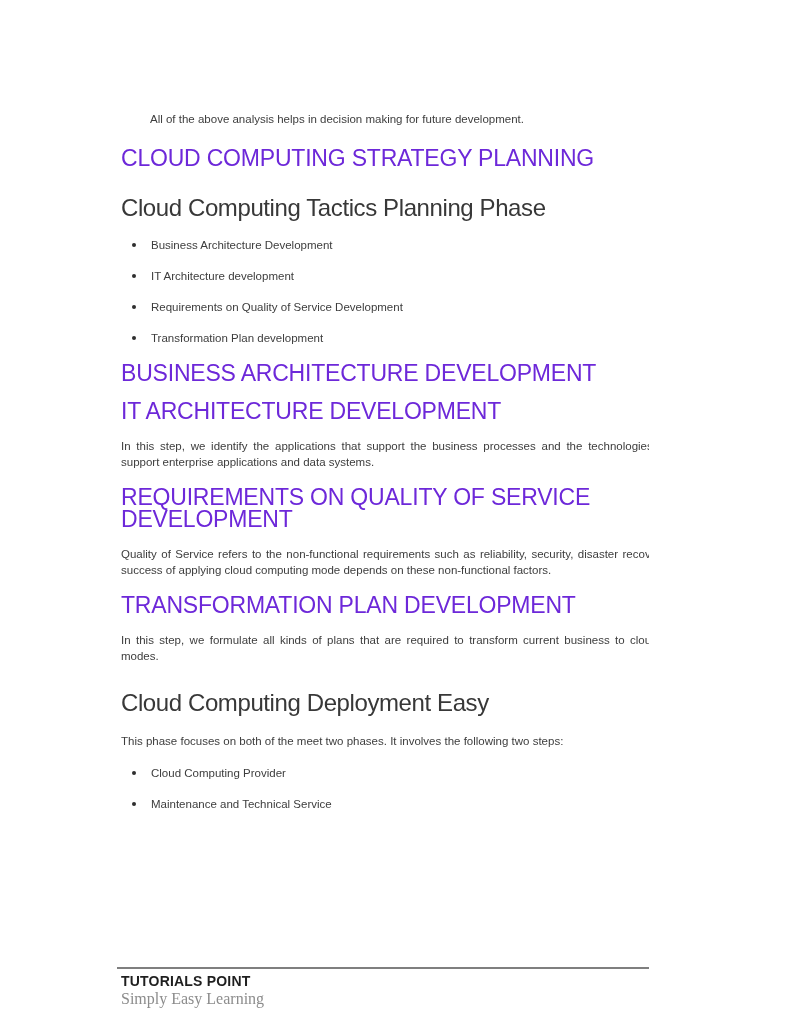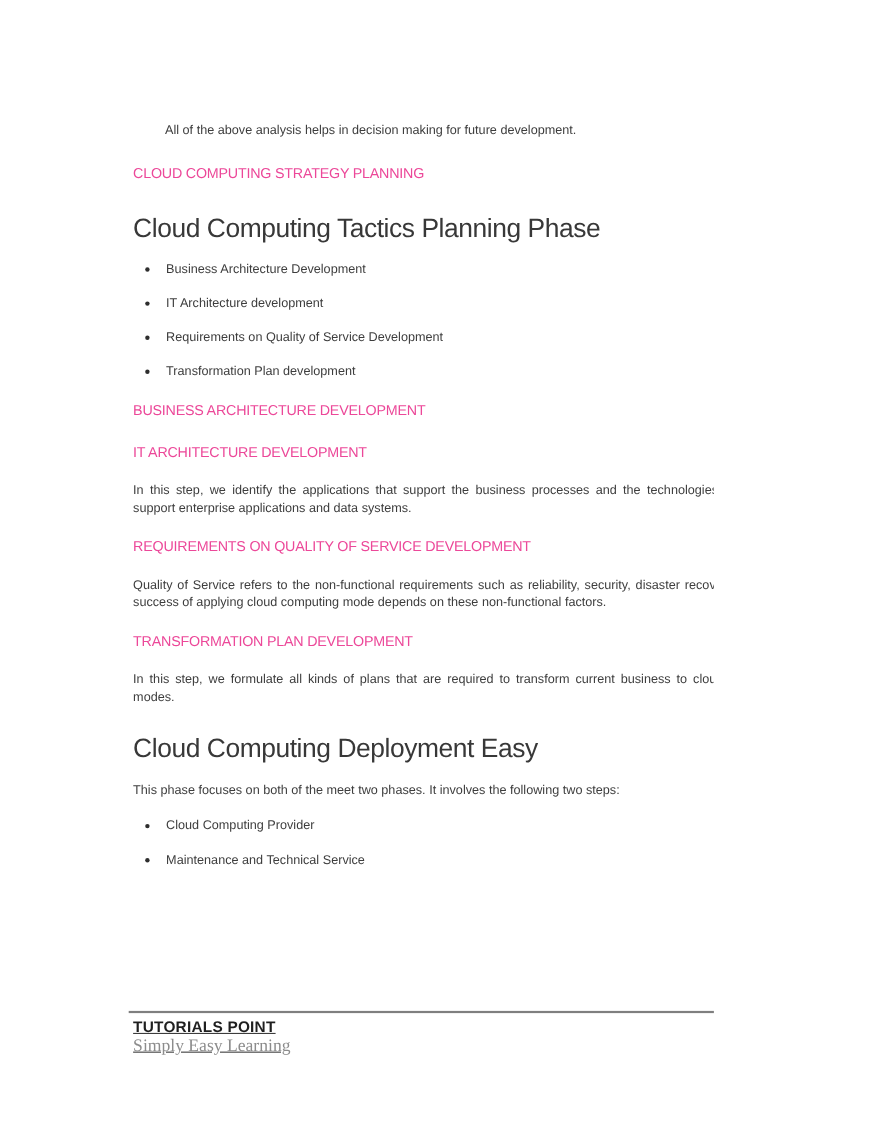--- a/index.html
+++ b/index.html
@@ -39,25 +39,25 @@
   h1.chapter {
     margin: 24px 0 0 0;
     font-size: 24px;
     font-weight: 400;
     line-height: 29px;
     letter-spacing: -0.4px;
     color: #383838;
   }
   h2.section {
     margin: 16px 0 0 0;
-    font-size: 13px;
+    font-size: 23px;
     font-weight: 400;
     line-height: 22px;
     letter-spacing: -0.2px;
-    color: #ec4899;
+    color: #6d28d9;
   }
   h2.section.first { margin-top: 19px; }
   ul.bullets {
     margin: 16px 0 0 0;
     padding: 0;
     list-style: none;
   }
   ul.bullets li {
     position: relative;
     padding-left: 30px;
@@ -72,23 +72,22 @@
     left: 11px;
     top: 5px;
     width: 4px;
     height: 4px;
     border-radius: 50%;
     background: #2e2e2e;
   }
   .footer {
     position: absolute;
     left: 117px;
-    top: 919px;
+    top: 967px;
     width: 598px;
-    text-decoration: underline;
   }
   .footer-rule {
     height: 2px;
     background: #7f7f7f;
   }
   .footer-brand {
     margin: 4px 0 0 4px;
     font-size: 14px;
     font-weight: 700;
     letter-spacing: 0.2px;

